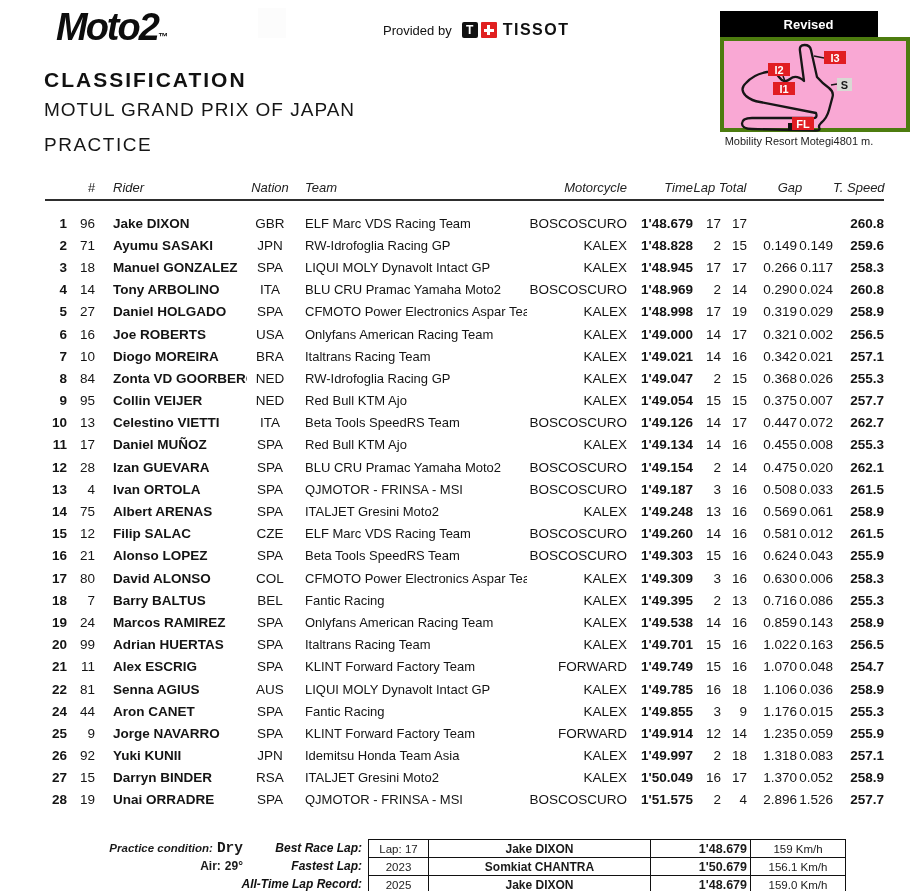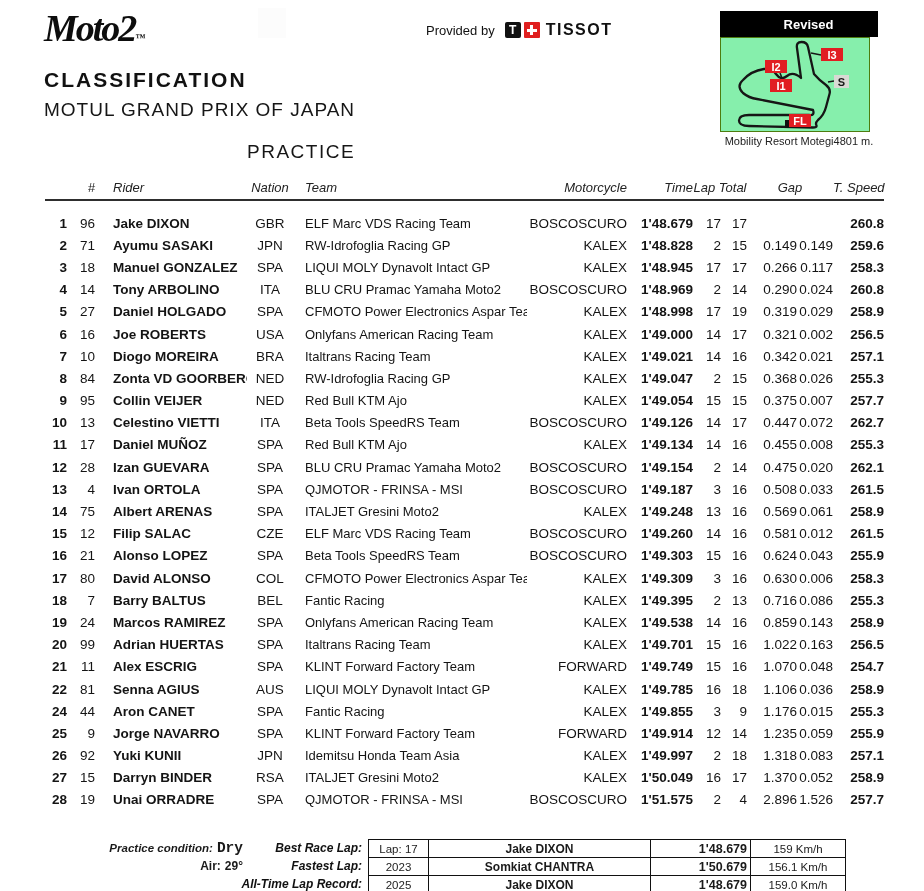--- a/index.html
+++ b/index.html
@@ -4,52 +4,52 @@
 <style>
   * { margin:0; padding:0; box-sizing:border-box; }
   html,body { background:#fff; }
   .page {
     position:relative; width:924px; height:891px; overflow:hidden;
     background:#fff; color:#1a1a1a;
     font-family:"Liberation Sans", sans-serif;
   }
   
   .moto2-logo {
-    position:absolute; left:44px; top:6px;
-    font-family:Liberation Serif, serif;
+    position:absolute; left:56px; top:6px;
+    font-family:Liberation Sans, sans-serif;
     font-weight:800; font-style:italic; font-size:38px; letter-spacing:-2px; color:#0d0d0d;
   }
   .moto2-logo .tm { font-size:10px; font-style:normal; letter-spacing:0; vertical-align:baseline; }
   .ghost-box { position:absolute; left:258px; top:8px; width:28px; height:30px; background:#fcfcfc; }
-  .provided { position:absolute; left:383px; top:21px; display:flex; align-items:center; gap:10px;margin-left:43px; }
+  .provided { position:absolute; left:383px; top:21px; display:flex; align-items:center; gap:10px; }
   .provided-text { font-size:13px; color:#111; }
   .tissot { display:flex; align-items:center; gap:3px; }
   .tissot-t {
     width:16px; height:16px; background:#111; color:#fff; border-radius:2px;
     font-size:12px; font-weight:bold; display:flex; align-items:center; justify-content:center;
   }
   .tissot-plus { position:relative; width:16px; height:16px; background:#e02020; border-radius:1px; }
   .tissot-plus::before, .tissot-plus::after { content:""; position:absolute; background:#fff; }
   .tissot-plus::before { left:6.5px; top:3px; width:3px; height:10px; }
   .tissot-plus::after  { left:3px; top:6.5px; width:10px; height:3px; }
   .tissot-name { font-size:16px; font-weight:bold; letter-spacing:1.5px; color:#111; margin-left:3px; }
 
   .title-block { position:absolute; left:44px; top:68px; }
   .title-main { font-size:21px; font-weight:bold; letter-spacing:2px; color:#111; }
   .title-event { font-size:19px; font-weight:400; letter-spacing:1px; margin-top:7px; color:#161616; }
-  .title-session { font-size:19px; font-weight:400; letter-spacing:1.5px; margin-top:20px; color:#161616;text-align:right; }
+  .title-session { font-size:19px; font-weight:400; letter-spacing:1.5px; margin-top:13px; color:#161616; }
 
   
   .revised-box {
     position:absolute; left:720px; top:11px; width:158px; height:26px; background:#000;
     color:#fff; font-size:13px; font-weight:bold; display:flex; align-items:center; justify-content:center;padding-left:19px;
   }
   .map-box {
-    position:absolute; left:720px; top:37px; width:150px; height:95px;
-    background:#86efac; border:1px solid #4d7c0f;
+    position:absolute; left:720px; top:37px; width:190px; height:95px;
+    background:#f9a8d4; border:4px solid #4d7c0f;
   }
   .map-caption {
     position:absolute; left:718px; top:135px; width:162px;
     display:flex; justify-content:center; font-size:11px; color:#222;
   }
 
   
   .cls-table {
     position:absolute; left:45px; top:180px; width:839px;
     border-collapse:collapse; table-layout:fixed; font-size:13.5px; color:#141414;

